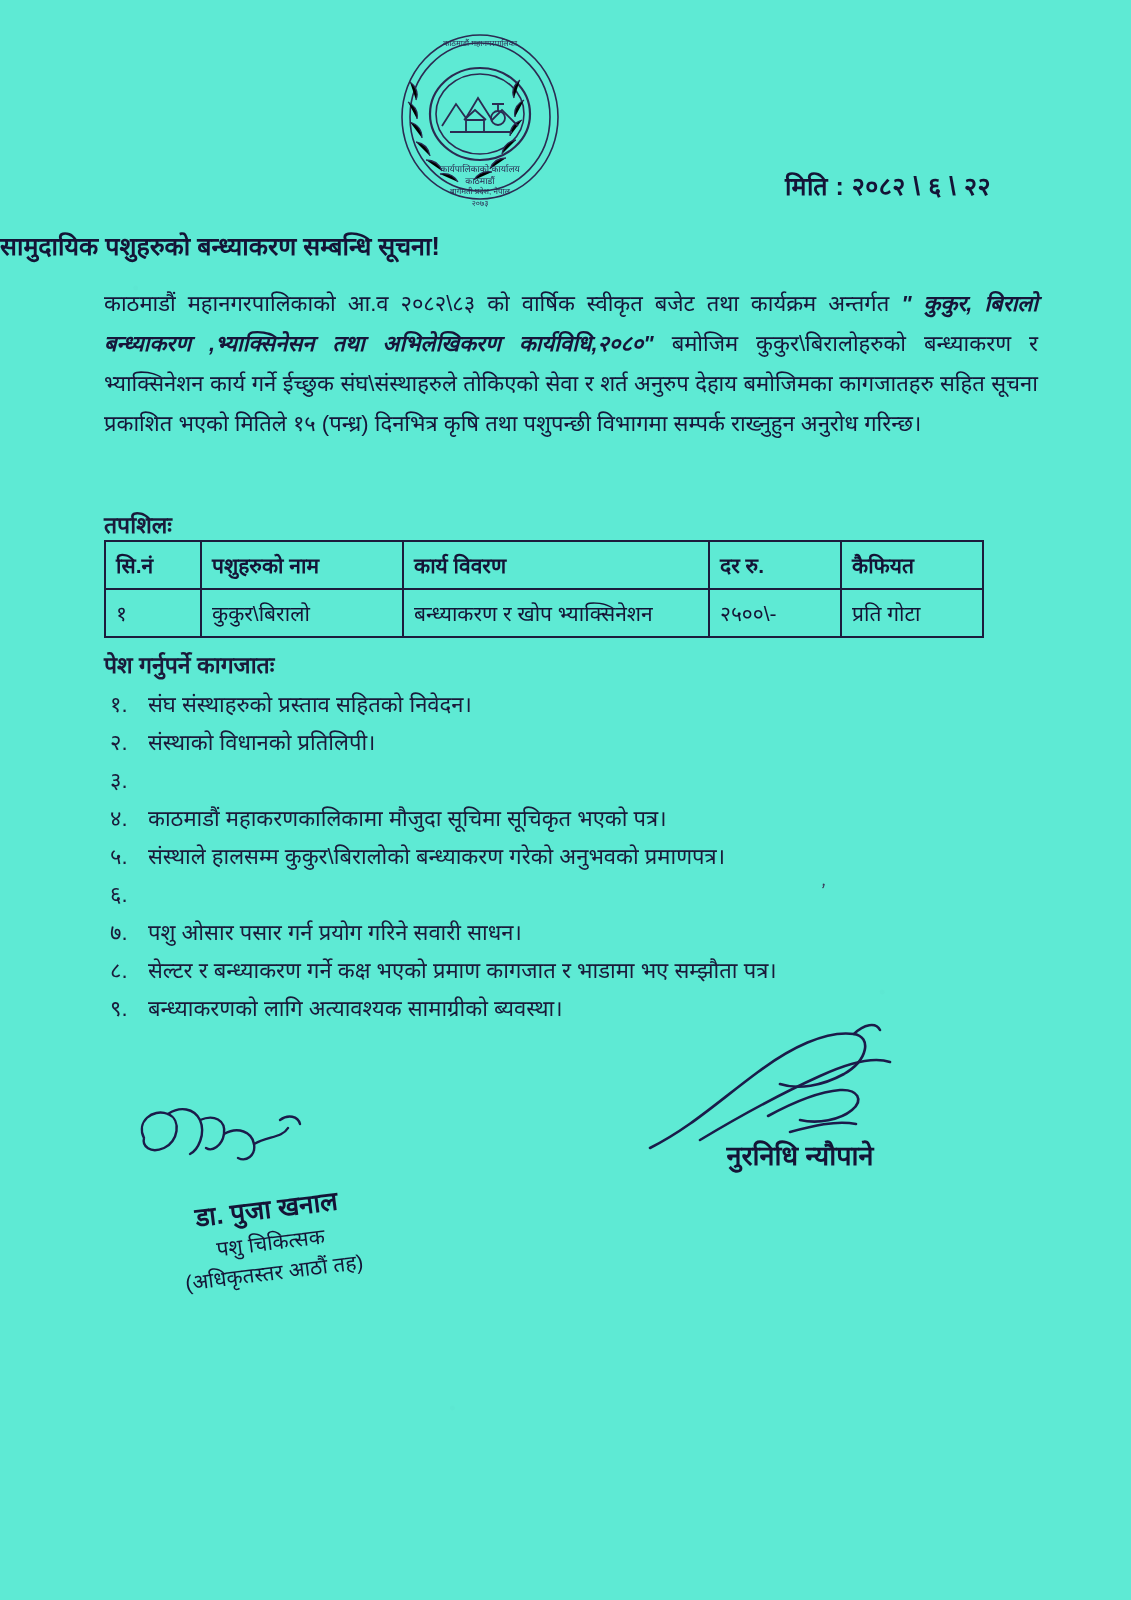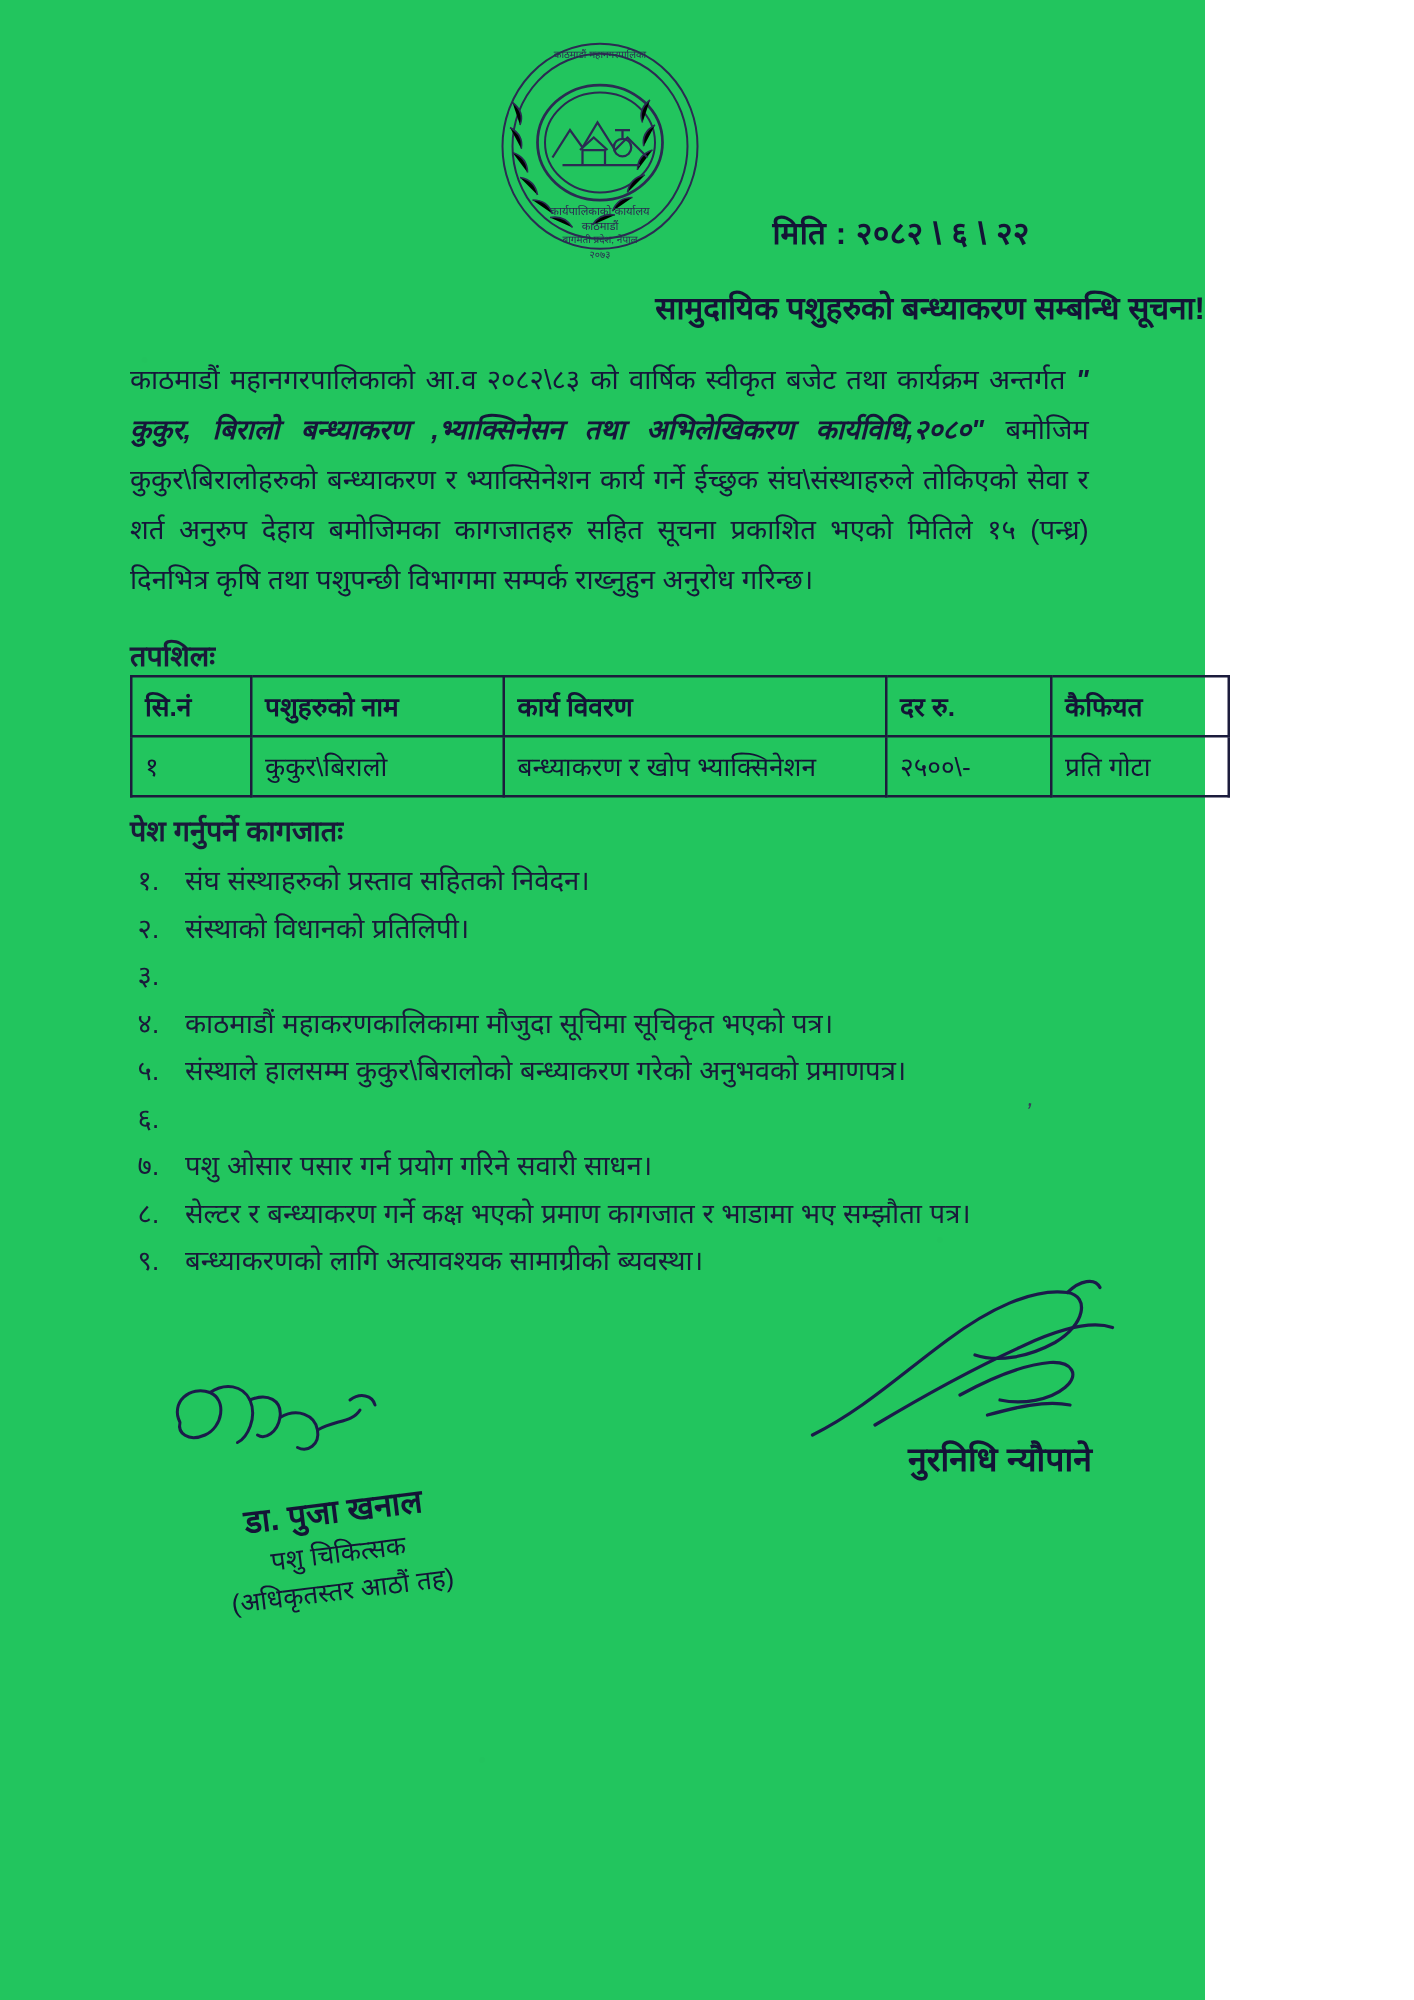--- a/index.html
+++ b/index.html
@@ -10,23 +10,23 @@
   body {
     width: 1131px;
     height: 1600px;
     font-family: "Liberation Sans", sans-serif;
     color: #1a1a3a;
     position: relative;
     overflow: hidden;
   }
   .page {
     position: relative;
-    width: 964px;
+    width: 1131px;
     height: 1600px;
-    background: #22c55e;
+    background: #5eead4;
   }
   
   .scan-noise {
     position: absolute;
     inset: 0;
     background:
       radial-gradient(circle at 12% 18%, rgba(0,0,0,0.012) 0 2px, transparent 3px),
       radial-gradient(circle at 78% 62%, rgba(0,0,0,0.012) 0 2px, transparent 3px),
       radial-gradient(circle at 40% 88%, rgba(0,0,0,0.01) 0 2px, transparent 3px);
     pointer-events: none;
@@ -52,21 +52,21 @@
     letter-spacing: 0.5px;
     color: #141436;
   }
 
   
   .doc-title {
     position: absolute;
     left: 0;
     right: 0;
     top: 228px;
-    text-align: right;
+    text-align: left;
     font-size: 25px;
     font-weight: 700;
     color: #141436;
   }
 
   
   .body-para {
     position: absolute;
     left: 104px;
     right: 93px;
@@ -158,21 +158,21 @@
     width: 320px;
     text-align: center;
   }
   .sig-scribble { height: 110px; position: relative; }
   .sig-scribble svg { position: absolute; left: 0; top: 0; }
 
   .sig-name-right {
     font-size: 27px;
     font-weight: 700;
     color: #141436;
-    margin-top: 18px;
+    margin-top: 6px;
   }
   .sig-role-right {
     font-size: 21px;
     margin-top: 2px;
     color: #1a1a3c;
   }
   .sig-left-block {
     transform: rotate(-7deg);
     color: #141436;
   }

